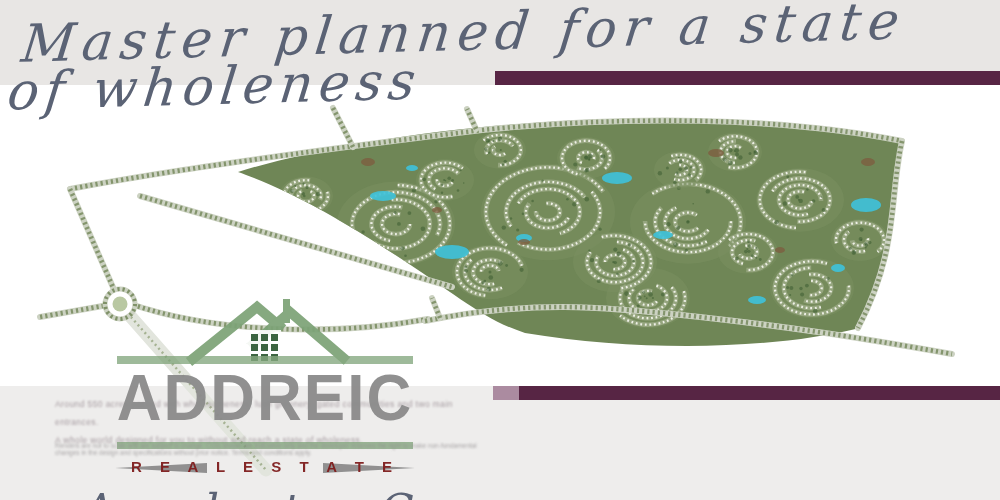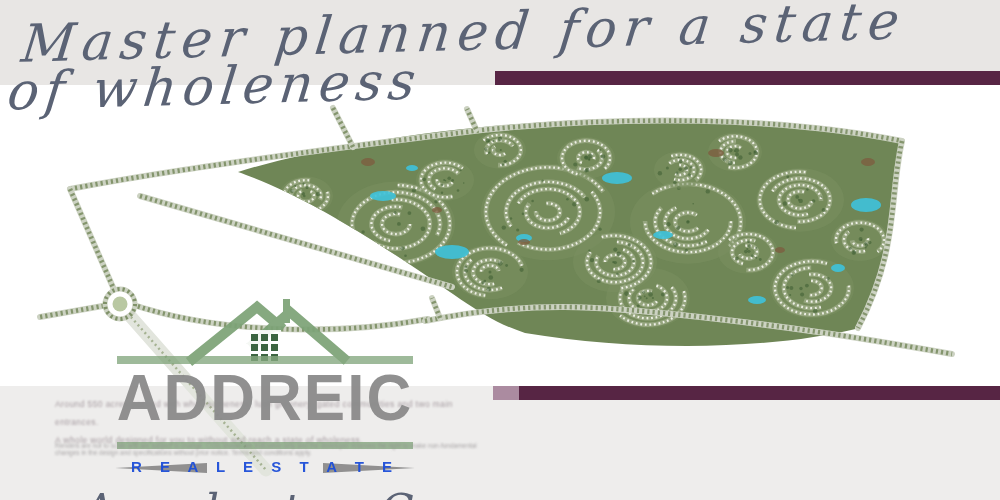--- a/index.html
+++ b/index.html
@@ -25,21 +25,21 @@
         filter:blur(0.9px);opacity:.9;}
   .disclaimer{position:absolute;left:55px;top:442px;width:430px;z-index:5;
         font-size:6.5px;line-height:7px;color:var(--disclaimer);
         filter:blur(0.8px);opacity:.75;}
   
   .logo{position:absolute;left:105px;top:292px;width:320px;height:195px;z-index:4;opacity:.93;}
   .brand{position:absolute;left:105px;top:362px;width:320px;text-align:center;z-index:4;
          font-weight:bold;font-size:62px;letter-spacing:2px;color:var(--logo_gray);
          transform:scaleY(1.06);opacity:.95;}
   .tagline{position:absolute;left:105px;top:458px;width:320px;text-align:center;z-index:4;
-         font-weight:bold;font-size:15px;letter-spacing:7px;color:#1d4ed8;opacity:.95;}
+         font-weight:bold;font-size:15px;letter-spacing:7px;color:#7f1d1d;opacity:.95;}
   
   .fragment{position:absolute;left:55px;top:481px;width:420px;height:19px;overflow:hidden;z-index:5;}
   .fragment span{position:absolute;top:4px;font-family:"DejaVu Serif",serif;font-style:italic;
          font-size:44px;color:var(--ink);}
   .f0{left:28px;} .f1{left:150px;} .f2{left:228px;} .f3{left:325px;}
 </style>
 </head>
 <body>
 
 <div class="stage">

